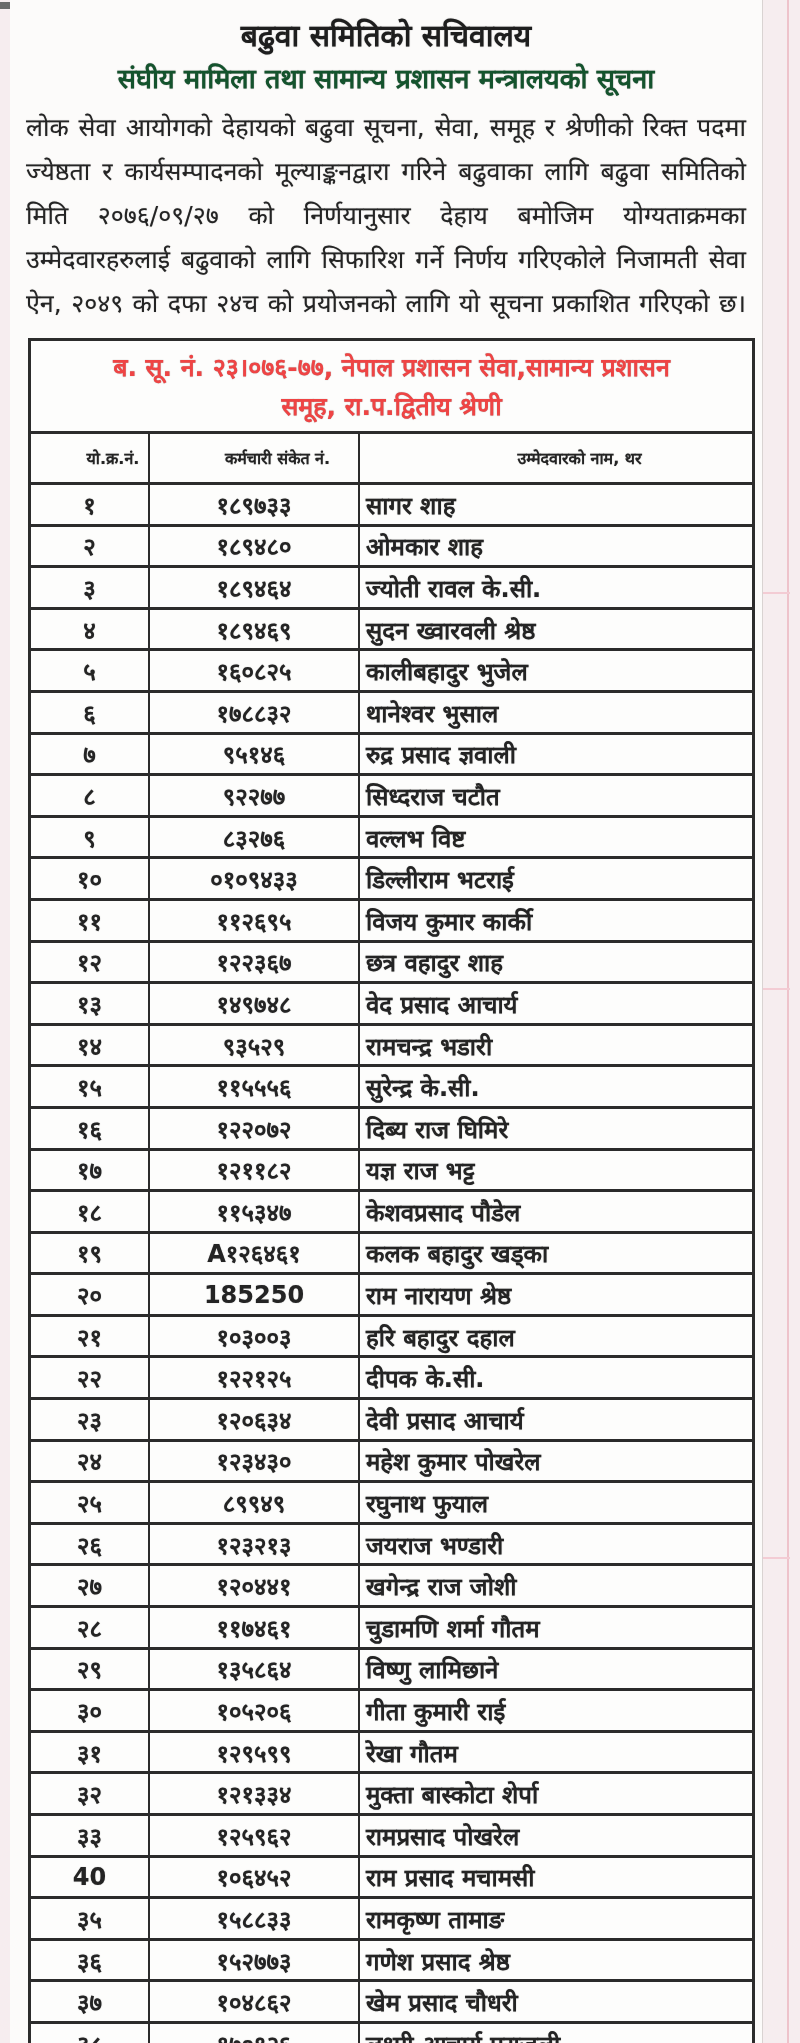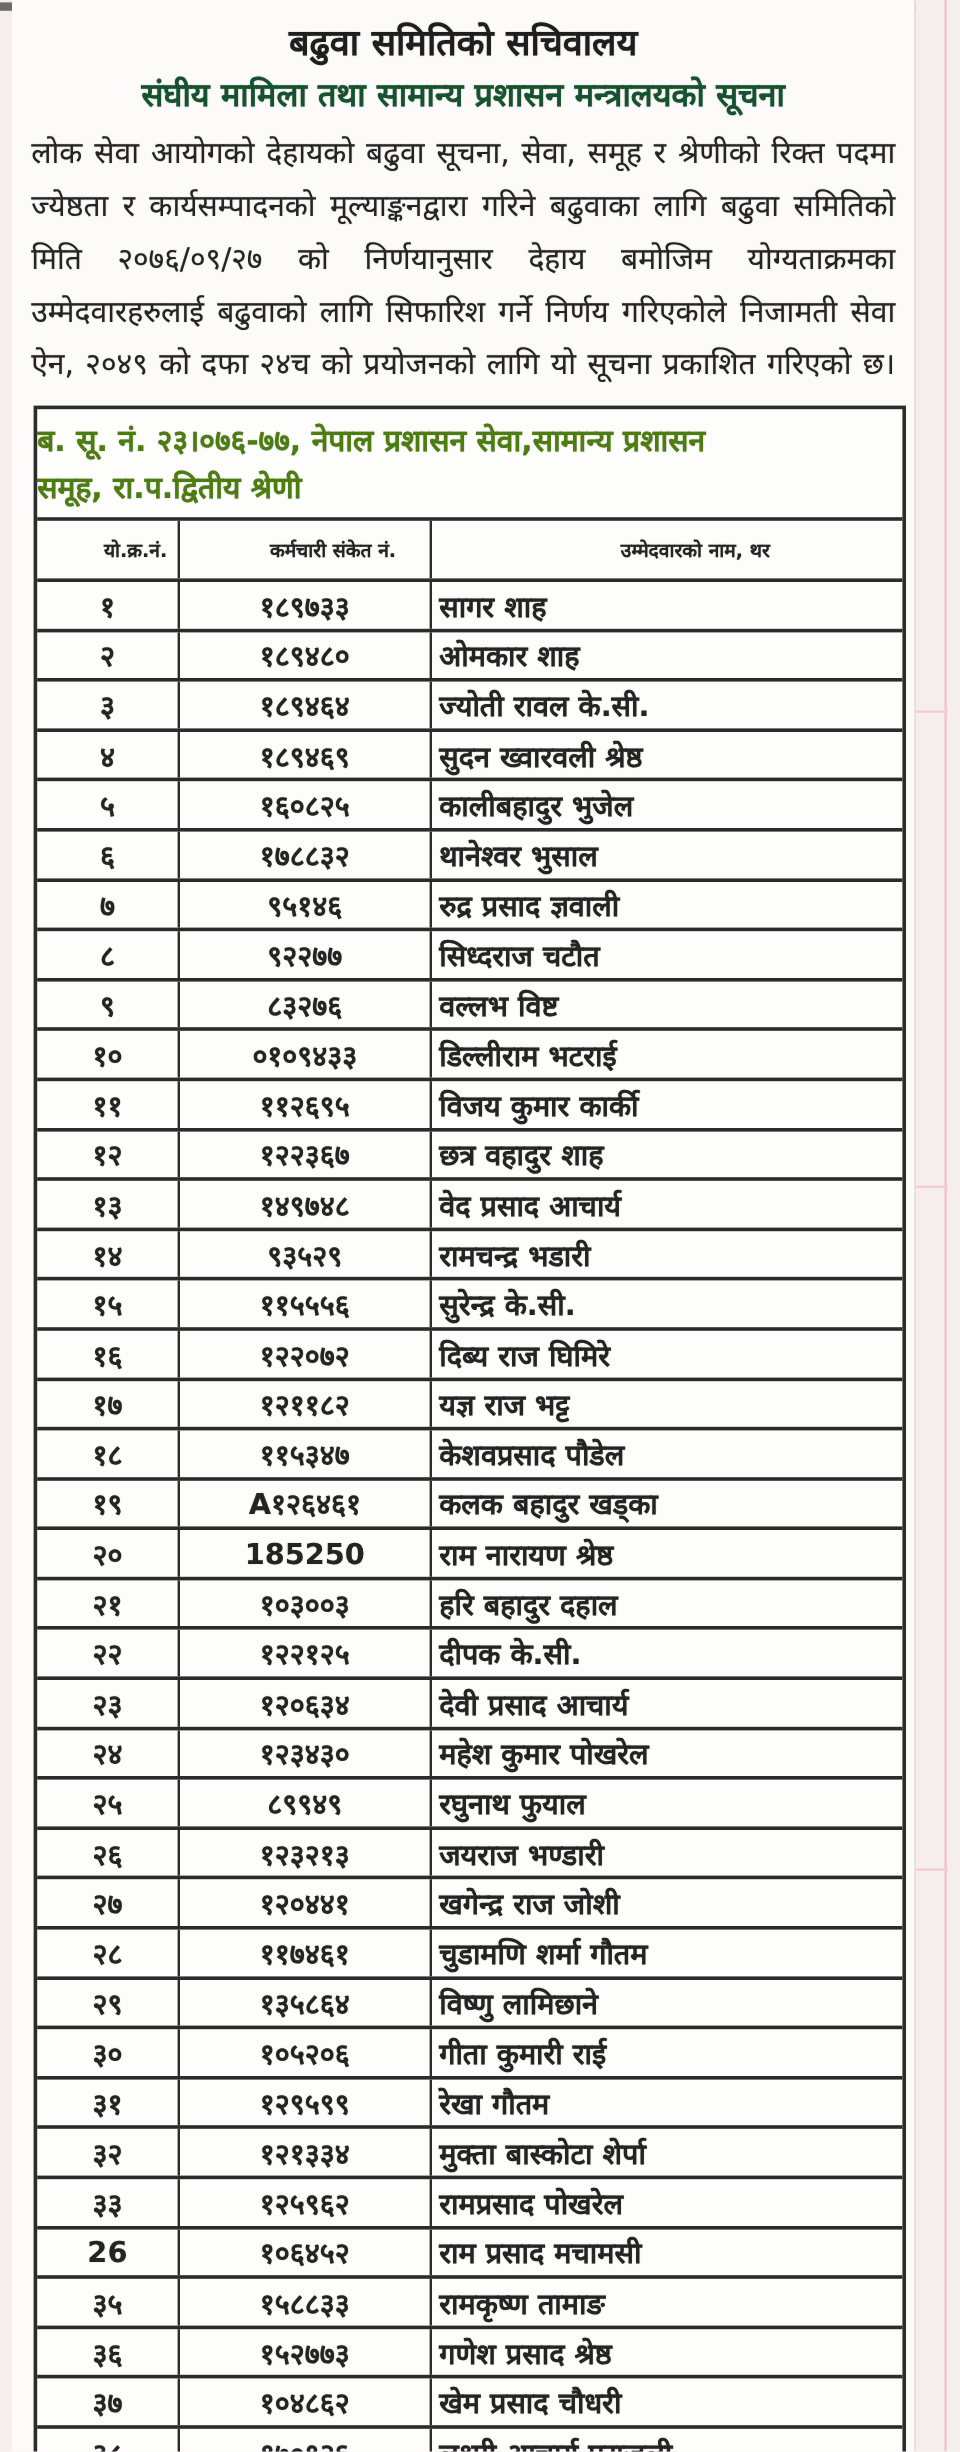--- a/index.html
+++ b/index.html
@@ -53,24 +53,25 @@
   }
 
   .tablebox {
     margin: 12px 0 0 18px;
     width: 727px;
     border: 3px solid #2c2c2c;
     box-sizing: border-box;
     background: #fdfdfc;
   }
   .tbl-header {
+    text-align: center;
     font-size: 25px; font-weight: bold;
     line-height: 39px;
     padding: 7px 0 5px 0;
-    color: #4d7c0f;
+    color: #ef4444;
     text-shadow: 0 0 1px rgba(40,40,40,.45);
   }
   table { width: 100%; border-collapse: collapse; table-layout: fixed; }
   col.c1 { width: 118px; }
   col.c2 { width: 210px; }
   th, td {
     border-left: 2px solid #2c2c2c;
     font-weight: bold;
     color: #242424;
     overflow: hidden; white-space: nowrap;
@@ -285,21 +286,21 @@
               <td class="col-serial">३२</td>
               <td class="col-code">१२१३३४</td>
               <td class="col-name">मुक्ता बास्कोटा शेर्पा</td>
             </tr>
             <tr>
               <td class="col-serial">३३</td>
               <td class="col-code">१२५९६२</td>
               <td class="col-name">रामप्रसाद पोखरेल</td>
             </tr>
             <tr>
-              <td class="col-serial">26</td>
+              <td class="col-serial">40</td>
               <td class="col-code">१०६४५२</td>
               <td class="col-name">राम प्रसाद मचामसी</td>
             </tr>
             <tr>
               <td class="col-serial">३५</td>
               <td class="col-code">१५८८३३</td>
               <td class="col-name">रामकृष्ण तामाङ</td>
             </tr>
             <tr>
               <td class="col-serial">३६</td>

